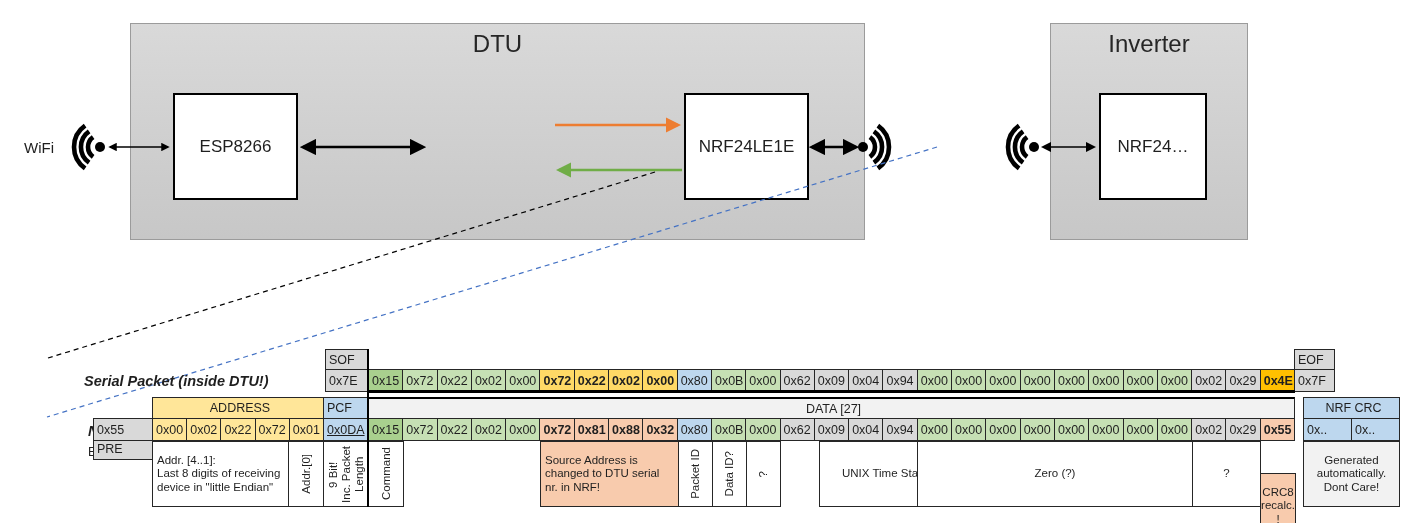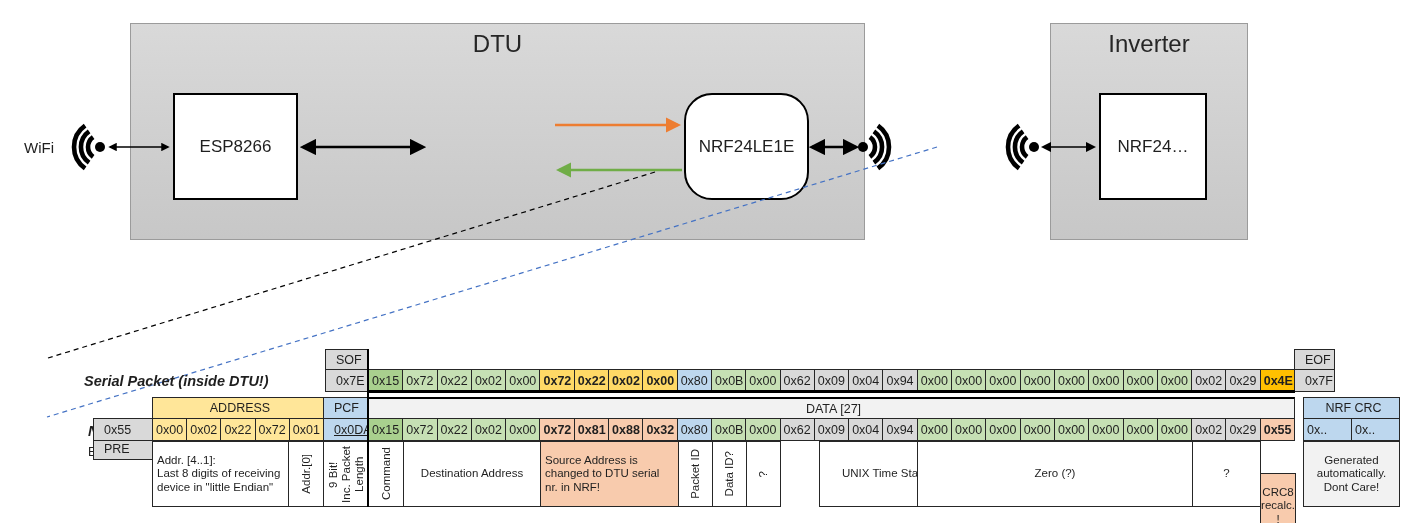--- a/index.html
+++ b/index.html
@@ -13,21 +13,21 @@
   .comp{background:#fff;border:2px solid #000;display:flex;align-items:center;justify-content:center;
         font-size:17px;z-index:2;}
   .wifi-label{font-size:15px;z-index:2;}
   .wifi-ic{z-index:2;}
   #overlay{position:absolute;left:0;top:0;z-index:3;pointer-events:none;}
 
   
   .pktlabel{font-weight:700;font-style:italic;font-size:14.5px;z-index:4;white-space:nowrap;}
   .sublabel{font-size:12.5px;z-index:4;white-space:nowrap;}
   .hcell,.vcell{border:1px solid #262626;font-size:12.5px;display:flex;align-items:center;
-        padding-left:10px;background:#d9d9d9;z-index:4;}
+        padding-left:3px;background:#d9d9d9;z-index:4;}
   .center{justify-content:center;padding-left:4px;}
   .row{position:absolute;display:flex;height:23px;z-index:4;}
   .bcell{width:35.3px;margin-left:-1px;border:1px solid #262626;box-sizing:border-box;height:100%;
          display:flex;align-items:center;padding-left:3px;font-size:12.5px;background:#fff;}
   .row .bcell:first-child{margin-left:0;}
   .acell{width:35.2px;}
   .ccell{width:49px;}
   .c-g{background:#c6e0b4;} .c-G{background:#a9d08e;}
   .c-y{background:#ffd966;font-weight:700;} .c-Y{background:#ffc000;font-weight:700;}
   .c-b{background:#bdd7ee;} .c-s{background:#f8cbad;font-weight:700;}
@@ -48,21 +48,21 @@
 
 <div id="canvas">
 
   <div class="abs bigbox" style="left:130px;top:23px;width:735px;height:217px;"></div>
   <div class="abs bigtitle" style="left:130px;top:30px;width:735px;text-align:center;">DTU</div>
 
   <div class="abs bigbox" style="left:1050px;top:23px;width:198px;height:217px;"></div>
   <div class="abs bigtitle" style="left:1050px;top:30px;width:198px;">Inverter</div>
 
   <div class="abs comp" style="left:173px;top:93px;width:125px;height:107px;">ESP8266</div>
-  <div class="abs comp" style="left:684px;top:93px;width:125px;height:107px;border-radius:28px;">NRF24LE1E</div>
+  <div class="abs comp" style="left:684px;top:93px;width:125px;height:107px;">NRF24LE1E</div>
   <div class="abs comp" style="left:1099px;top:93px;width:108px;height:107px;">NRF24…</div>
 
   <div class="abs wifi-label" style="left:24px;top:139px;">WiFi</div>
 
   <svg class="abs wifi-ic" style="left:66px;top:115px;" width="44" height="64" viewBox="0 0 44 64">
     <circle cx="34" cy="32" r="5" fill="#000"></circle>
     <path d="M27.1 22.2 A12 12 0 0 0 27.1 41.8 M23.1 16.4 A19 19 0 0 0 23.1 47.6 M19.1 10.7 A26 26 0 0 0 19.1 53.3" fill="none" stroke="#000" stroke-width="4.6"></path>
   </svg>
   <svg class="abs wifi-ic" style="left:853px;top:115px;" width="44" height="64" viewBox="0 0 44 64">
     <circle cx="10" cy="32" r="5" fill="#000"></circle>
@@ -185,21 +185,20 @@
 
   <div class="abs thickline" style="left:366.5px;top:349px;width:2.5px;height:158px;"></div>
   <div class="abs thickline" style="left:368px;top:390px;width:927px;height:2.5px;"></div>
 <div class="an left" style="left: 152px; width: 138px;">Addr. [4..1]:
 Last 8 digits of receiving device in "little Endian"</div>
     <div class="an v" style="left: 288px; width: 36px;"><span>Addr.[0]</span></div>
     <div class="an v" style="left: 323px; width: 46px;"><span>9 Bit!
 Inc. Packet
 Length</span></div>
     <div class="an v" style="left: 368px; width: 36px;"><span>Command</span></div>
-    <div class="an " style="left: 403px; width: 138px;">Destination Address</div>
     <div class="an left salmon" style="left: 540px; width: 139px;">Source Address is
 changed to DTU serial
 nr. in NRF!</div>
     <div class="an v" style="left: 678px; width: 35px;"><span>Packet ID</span></div>
     <div class="an v" style="left: 712px; width: 35px;"><span>Data ID?</span></div>
     <div class="an v" style="left: 746px; width: 35px;"><span>?</span></div>
     <div class="an " style="left: 780px; width: 138px; margin-left: 39px;">UNIX Time Stamp</div>
     <div class="an " style="left: 917px; width: 276px;">Zero (?)</div>
     <div class="an " style="left: 1192px; width: 69px;">?</div>
     <div class="an salmon" style="left: 1260px; width: 36px; margin-top: 32px;">CRC8

